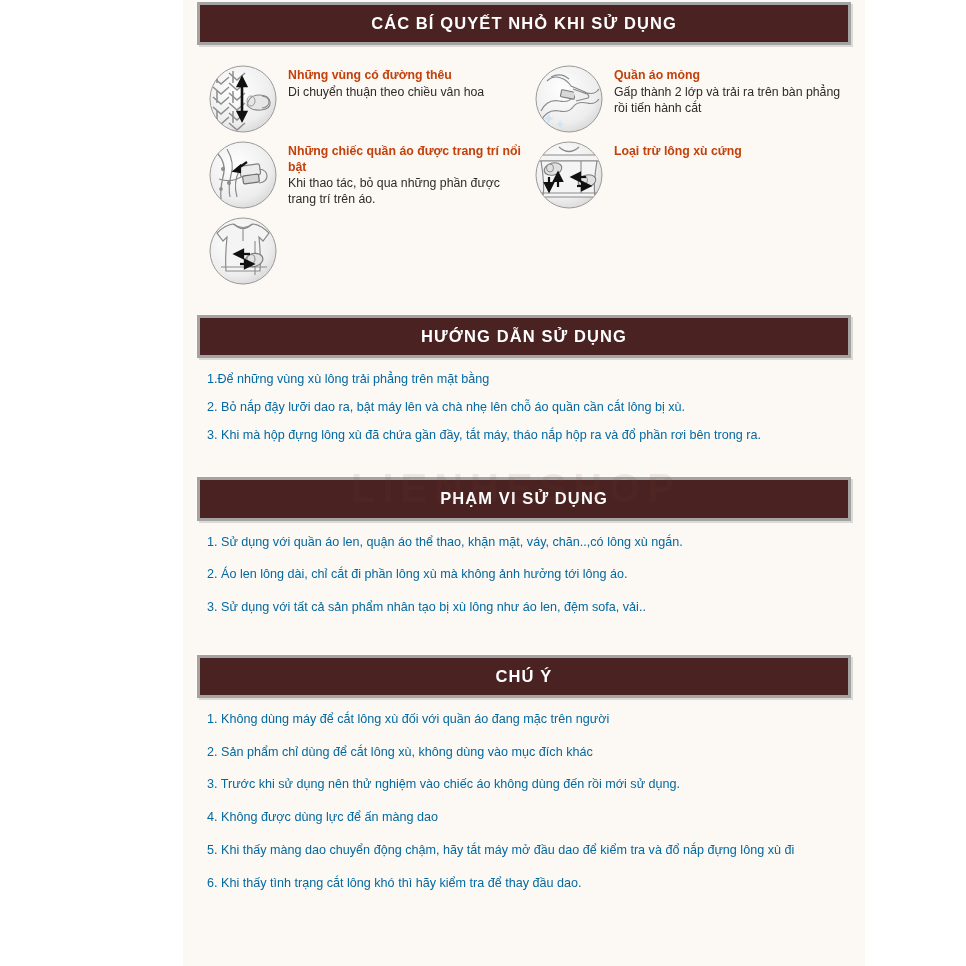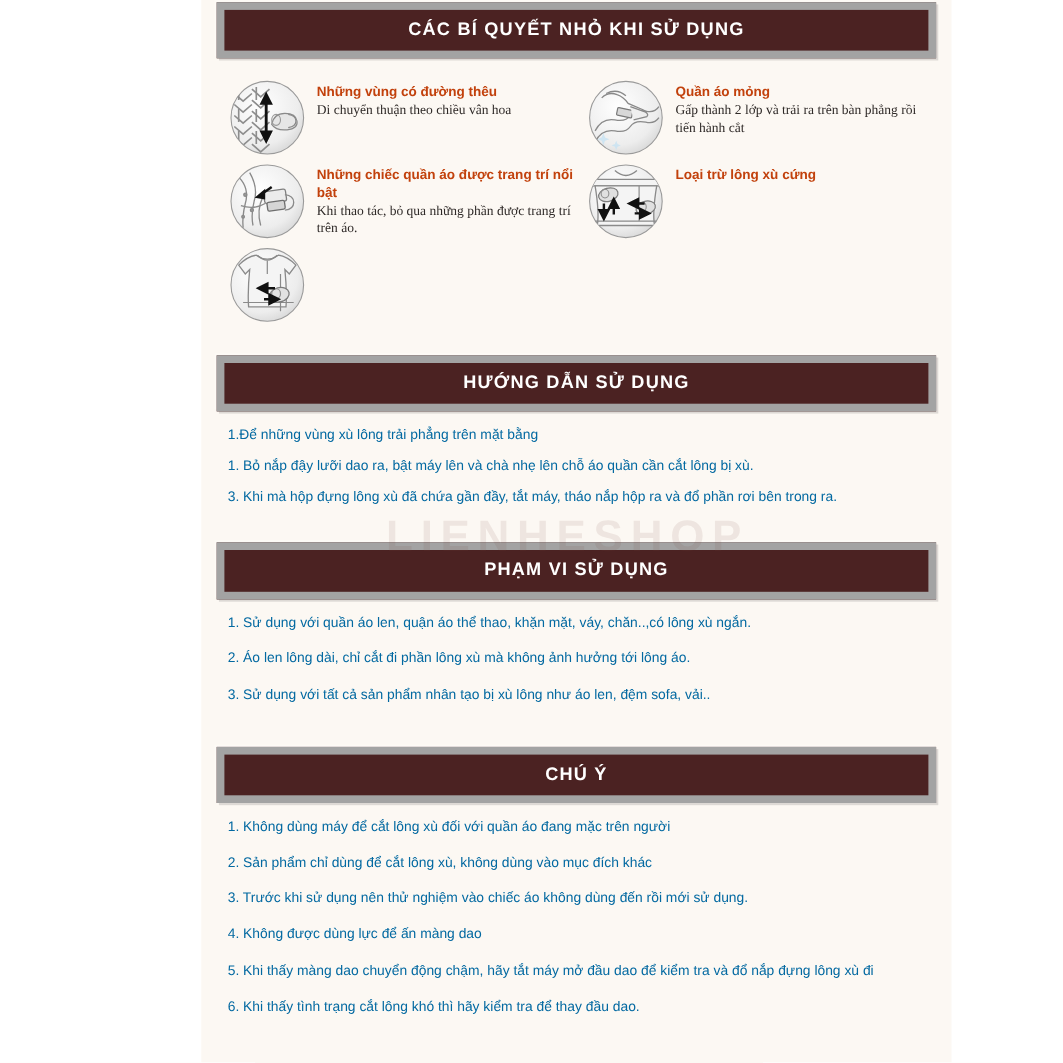--- a/index.html
+++ b/index.html
@@ -32,21 +32,21 @@
   .bar {
     background: #4b2222;
     color: #ffffff;
     text-align: center;
     font-weight: bold;
     letter-spacing: 1.1px;
     font-size: 16.5px;
     line-height: 1.1;
     padding: 9px 4px 10px 4px;
     box-shadow: -2px -2px 0 0 #fdfaf6, 2px 2px 0 0 rgba(0,0,0,0.12);
-    border: 7px solid #a3a3a3;
+    border: 3px solid #a3a3a3;
     box-sizing: border-box;
   }
 
   
   .tips {
     display: grid;
     grid-template-columns: 1fr 1fr;
     column-gap: 6px;
     row-gap: 4px;
     padding: 18px 12px 10px 24px;
@@ -71,21 +71,20 @@
     font-size: 12.3px;
     line-height: 1.26;
     font-weight: 600;
     margin: 0 0 1px 0;
   }
   .tip-body {
     color: #2f2a28;
     font-size: 12.3px;
     line-height: 1.30;
     margin: 0;
-    font-family: Liberation Serif, serif;
   }
 
   
   .sec { margin-top: 18px; }
   .sec-list {
     list-style: none;
     margin: 0;
     padding: 14px 20px 4px 24px;
     position: relative;
     z-index: 2;
@@ -322,21 +321,21 @@
   </div>
 
   <div class="watermark">LIENHESHOP</div>
 
   <div class="sec">
     <div class="bar-wrap">
       <div class="bar">HƯỚNG DẪN SỬ DỤNG</div>
     </div>
     <ul class="sec-list">
       <li>1.Để những vùng xù lông trải phẳng trên mặt bằng</li>
-      <li>1. Bỏ nắp đậy lưỡi dao ra, bật máy lên và chà nhẹ lên chỗ áo quần cần cắt lông bị xù.</li>
+      <li>2. Bỏ nắp đậy lưỡi dao ra, bật máy lên và chà nhẹ lên chỗ áo quần cần cắt lông bị xù.</li>
       <li>3. Khi mà hộp đựng lông xù đã chứa gần đầy, tắt máy, tháo nắp hộp ra và đổ phần rơi bên trong ra.</li>
     </ul>
   </div>
 
   <div class="sec">
     <div class="bar-wrap">
       <div class="bar">PHẠM VI SỬ DỤNG</div>
     </div>
     <ul class="sec-list loose">
       <li>1. Sử dụng với quần áo len, quận áo thể thao, khặn mặt, váy, chăn..,có lông xù ngắn.</li>

